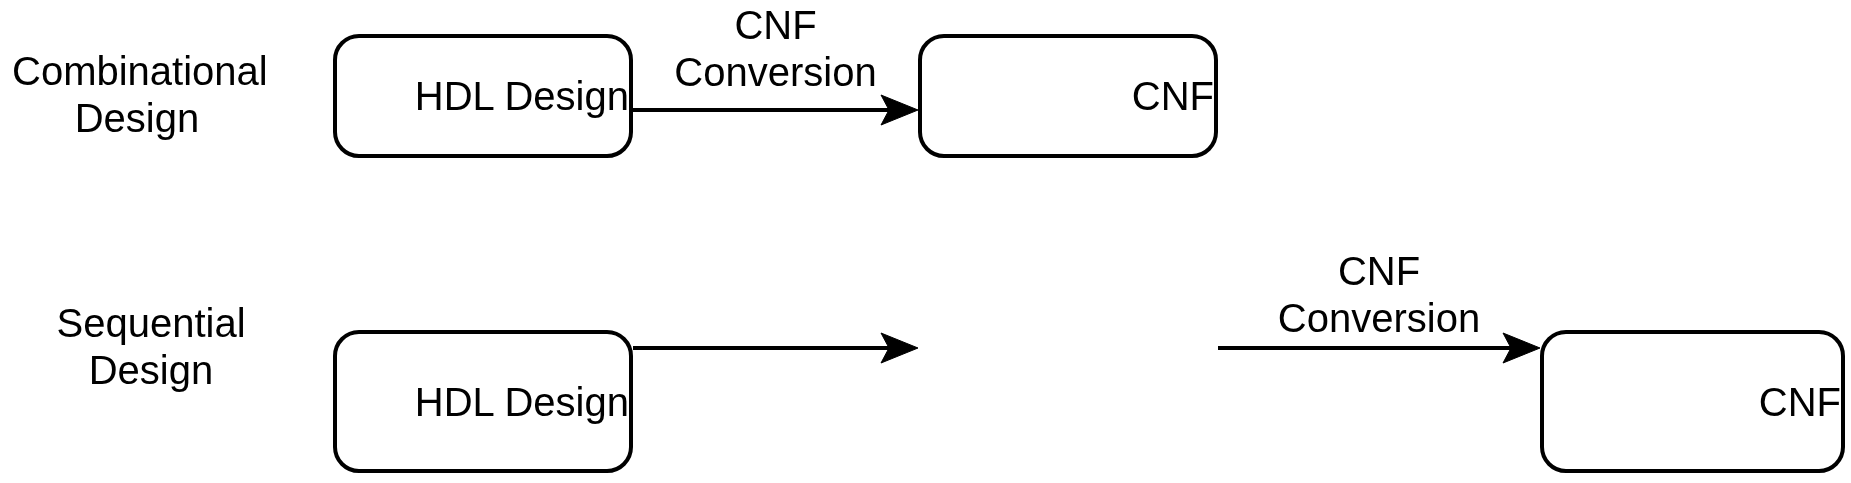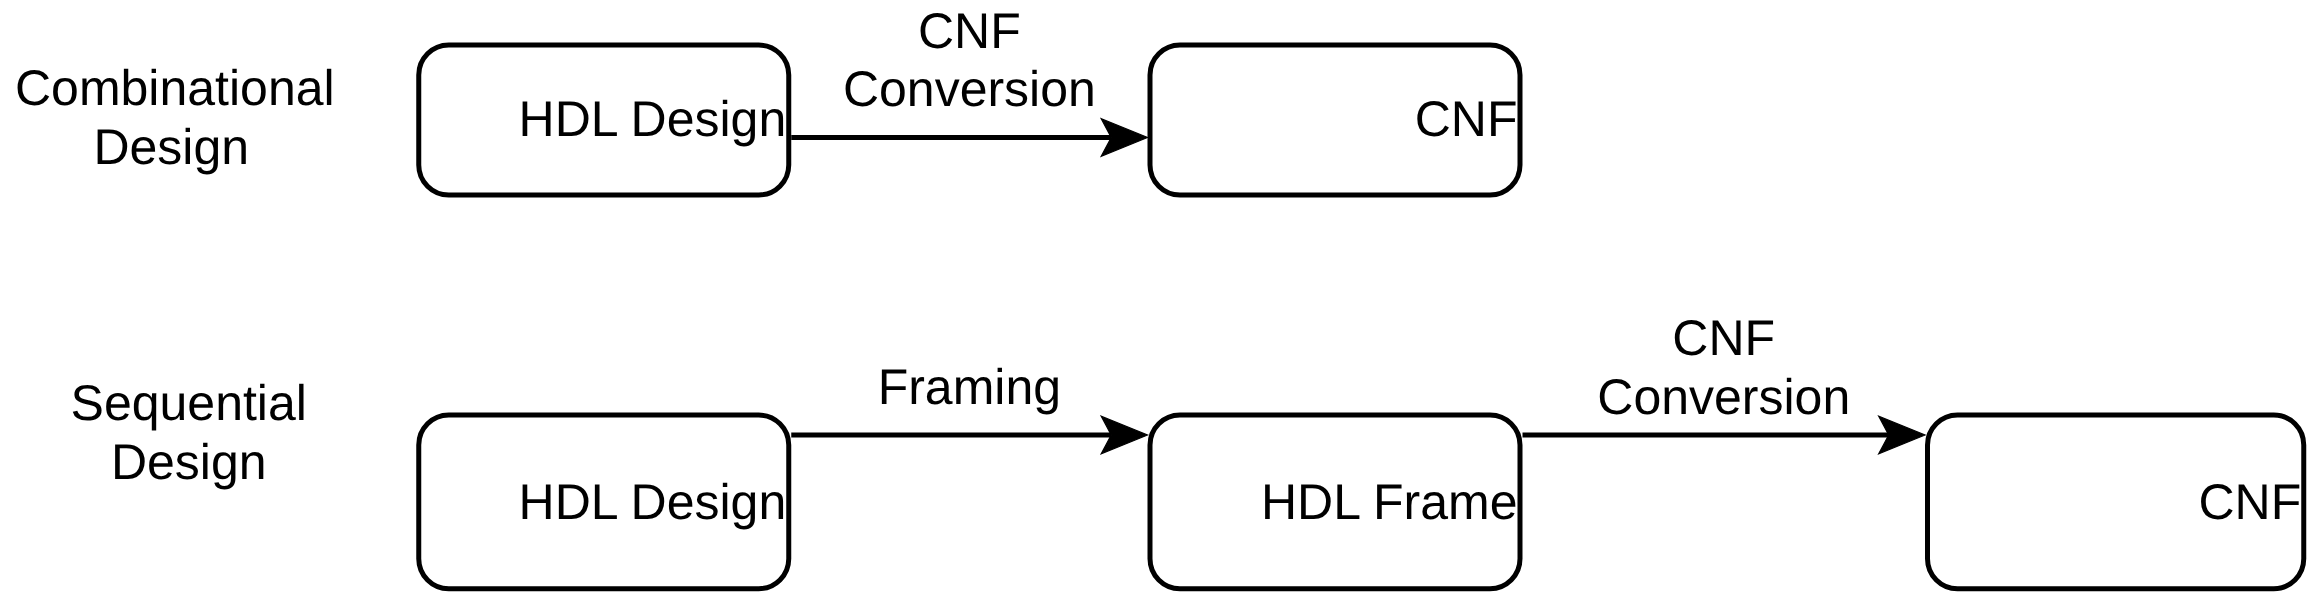--- a/index.html
+++ b/index.html
@@ -85,30 +85,26 @@
     <span>CNF</span>
   </div>
 
   <div class="row-label" style="left:0px; top:300px; width:250px;margin-left:26px;">Sequential
 Design</div>
 
   <div class="node" style="left:333px; top:330px; width:300px; height:143px;">
     <span>HDL Design</span>
   </div>
 
-  <div class="edge-label" style="left:633px; top:287px; width:285px;">Framing</div>
 
   <svg class="edge-svg" style="left:633px; top:330px; width:285px; height:36px;" viewBox="0 0 285 36">
     <line x1="0" y1="18" x2="256" y2="18"></line>
     <polygon points="285,18 248,33 256,18 248,3"></polygon>
   </svg>
 
-  <div class="node" style="left:918px; top:330px; width:300px; height:143px;">
-    <span>HDL Frame</span>
-  </div>
 
   <div class="edge-label" style="left:1218px; top:248px; width:322px;">CNF
 Conversion</div>
 
   <svg class="edge-svg" style="left:1218px; top:330px; width:322px; height:36px;" viewBox="0 0 322 36">
     <line x1="0" y1="18" x2="293" y2="18"></line>
     <polygon points="322,18 285,33 293,18 285,3"></polygon>
   </svg>
 
   <div class="node" style="left:1540px; top:330px; width:305px; height:143px;">

